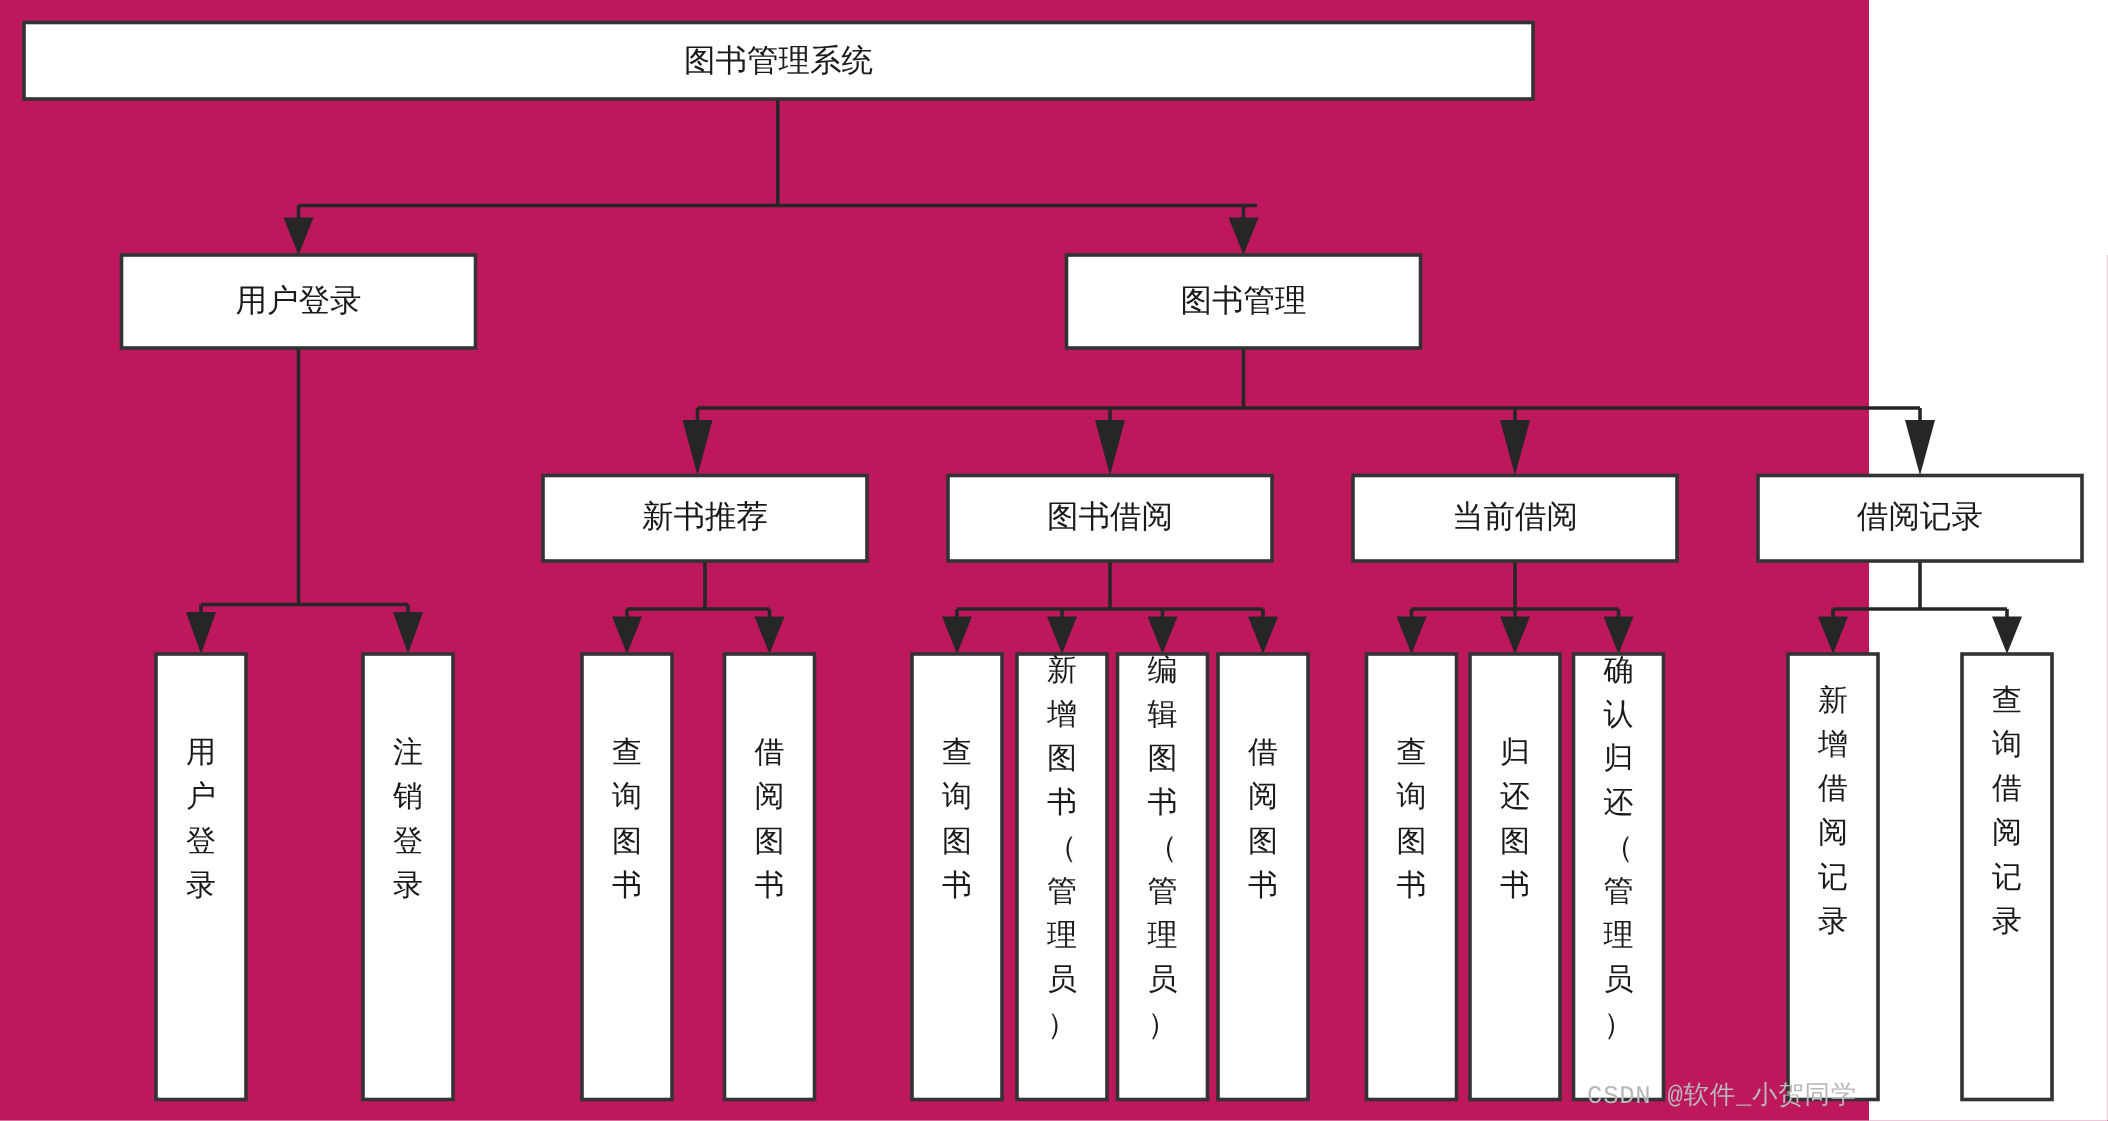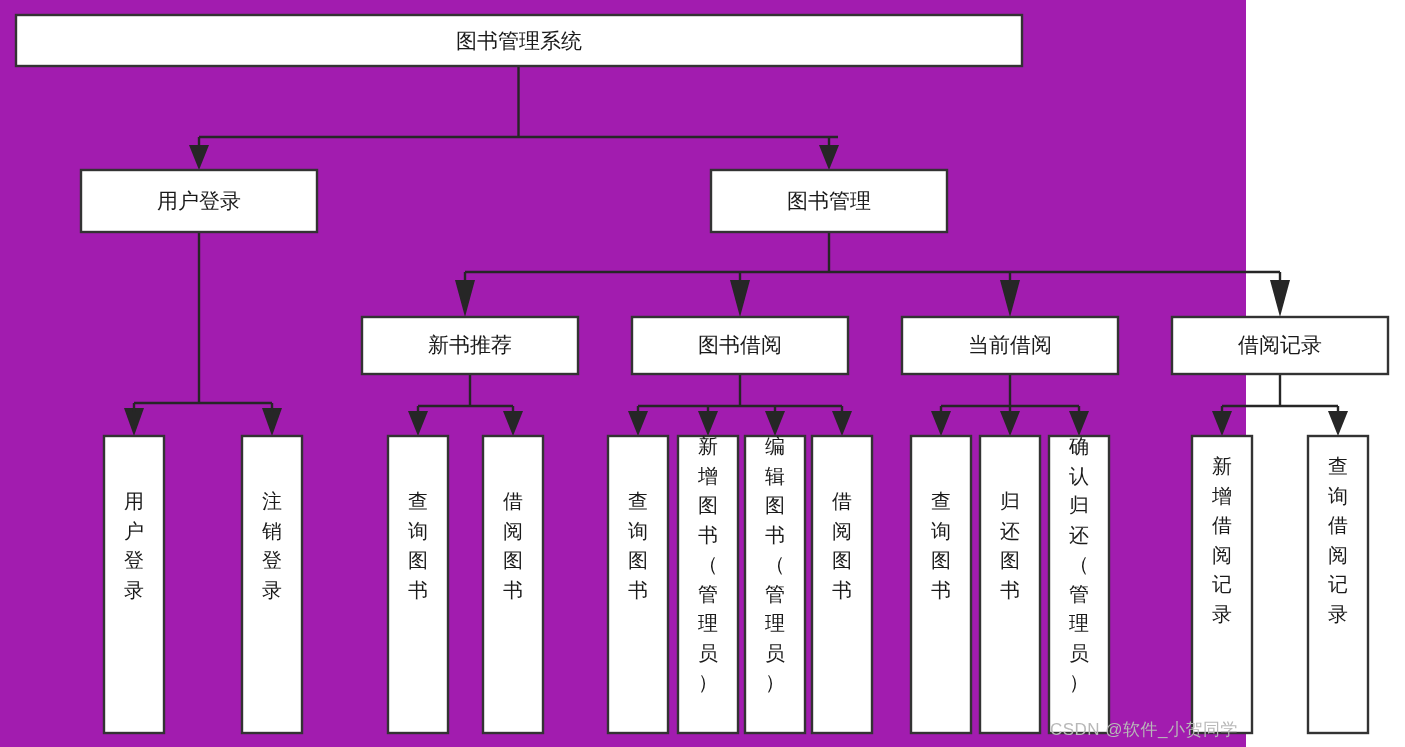--- a/index.html
+++ b/index.html
@@ -10,21 +10,21 @@
   body {
     width: 1405px;
     height: 747px;
     font-family: "Liberation Sans", "DejaVu Sans", sans-serif;
     overflow: hidden;
   }
   #diagram-root {
     position: relative;
     width: 1246px;
     height: 747px;
-    background: #a21caf;
+    background: #be185d;
   }
   svg#flow {
     position: absolute;
     top: 0;
     left: 0;
     width: 1405px;
     height: 747px;
     display: block;
   }
   .node-box {
@@ -52,21 +52,21 @@
   .node-label-v {
     font-family: "Liberation Sans", "DejaVu Sans", sans-serif;
     font-size: 20px;
     fill: #1a1a1a;
     text-anchor: middle;
   }
   .watermark {
     position: absolute;
     right: 8px;
     bottom: 6px;
-    font-family: Liberation Sans, sans-serif;
+    font-family: Liberation Mono, monospace;
     font-size: 17px;
     color: #b8b8b8;
     letter-spacing: 0.5px;
     white-space: nowrap;
     user-select: none;
   }
 </style>
 </head>
 <body>
 

